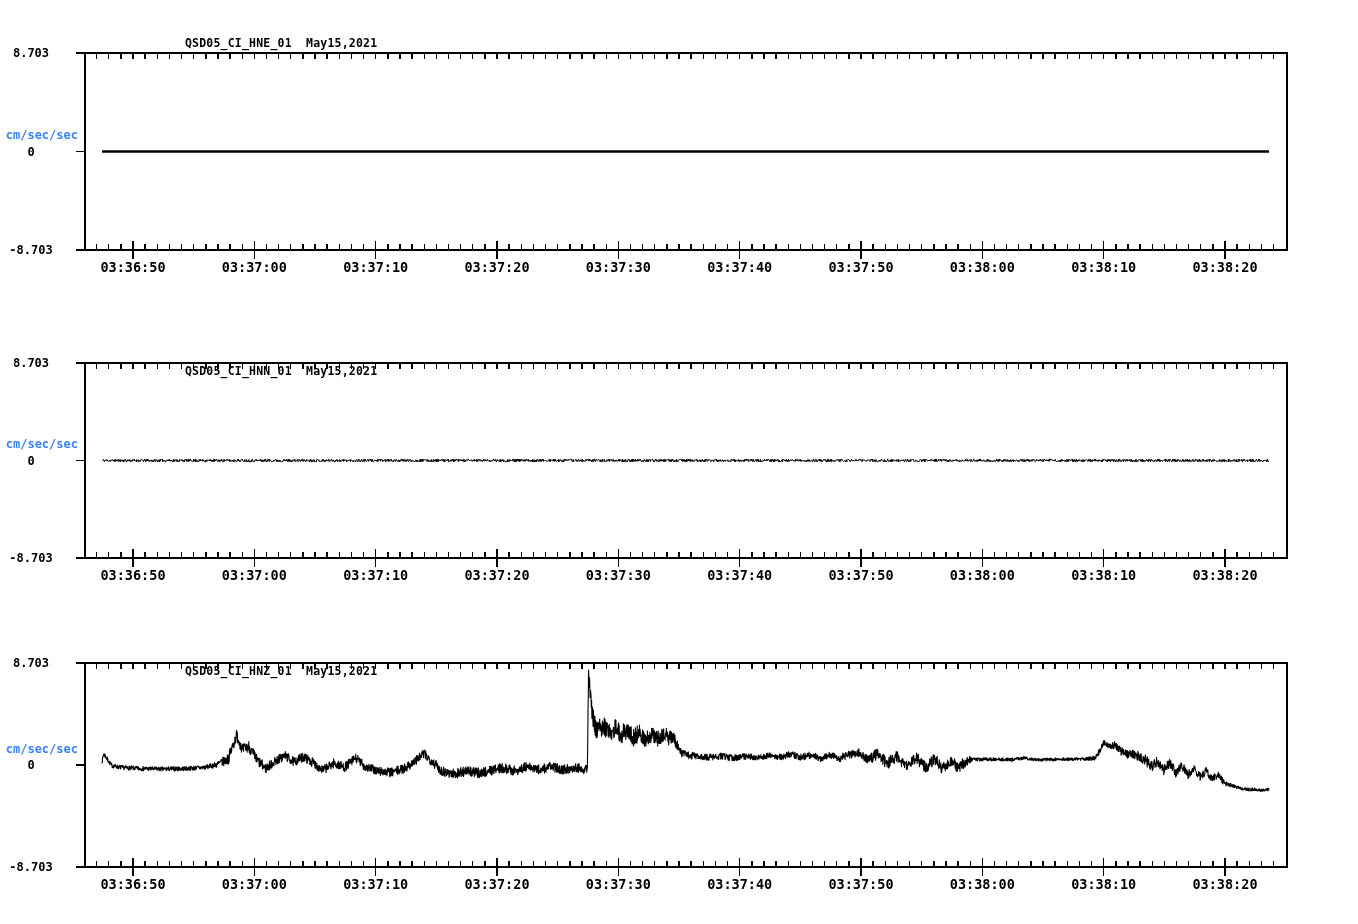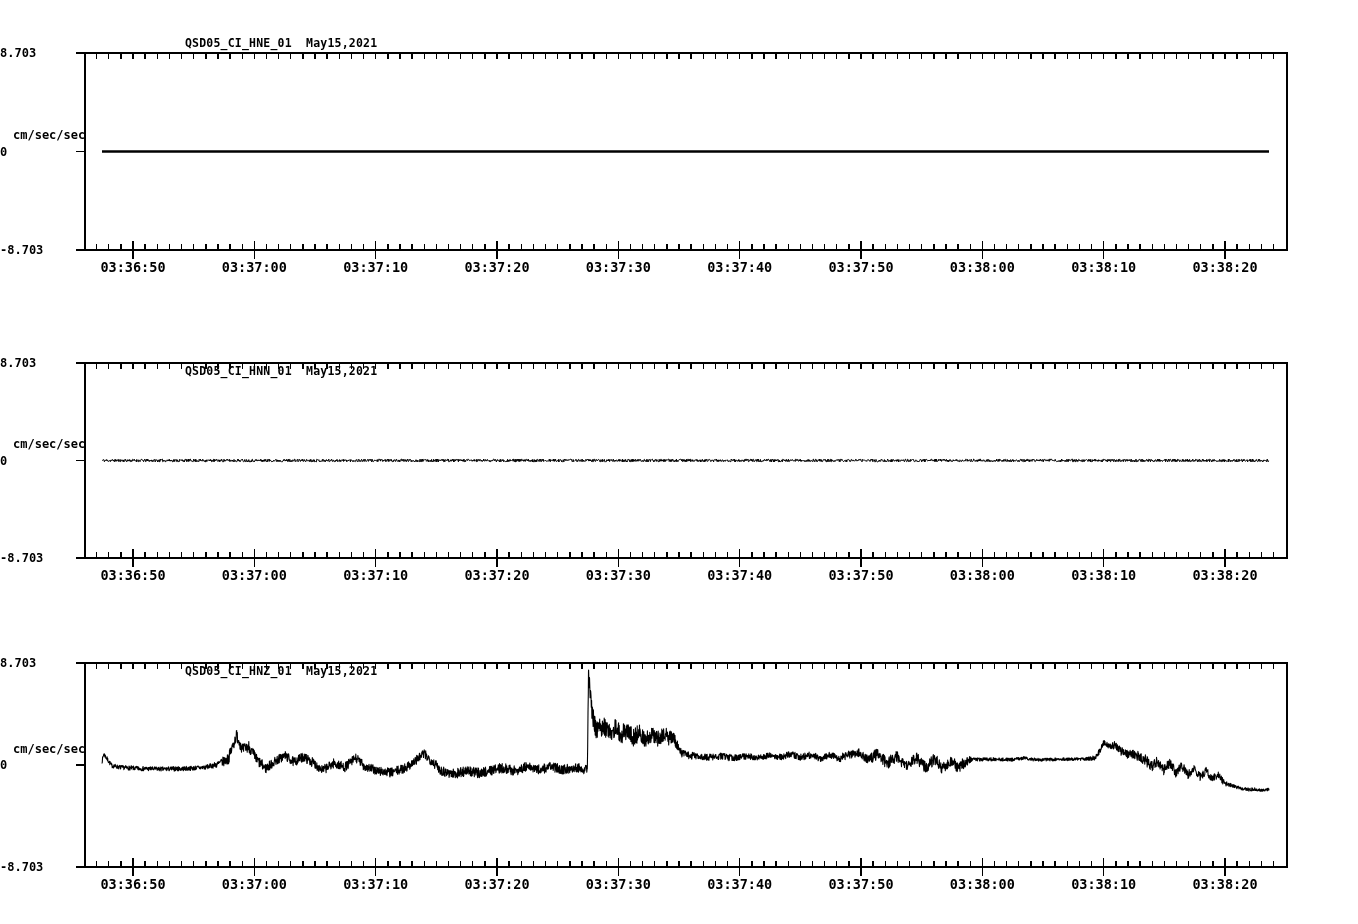--- a/index.html
+++ b/index.html
@@ -1,21 +1,21 @@
 <!DOCTYPE html>
 <html><head>
 <meta charset="utf-8">
 <style>
   html,body{margin:0;padding:0;background:#ffffff;}
   #page{position:relative;width:1358px;height:924px;background:#ffffff;overflow:hidden;
         font-family:"DejaVu Sans Mono",monospace;}
   #plot{position:absolute;left:0;top:0;}
   .t{position:absolute;left:185px;font:bold 11.5px "DejaVu Sans Mono",monospace;color:#000;white-space:pre;letter-spacing:.2px;}
-  .yt{position:absolute;left:0;width:62px;text-align:left;font:bold 12px "DejaVu Sans Mono",monospace;color:#000;}
-  .yl{position:absolute;left:13px;width:78px;font:bold 12px "DejaVu Sans Mono",monospace;color:#000000;}
+  .yt{position:absolute;left:0;width:62px;text-align:center;font:bold 12px "DejaVu Sans Mono",monospace;color:#000;}
+  .yl{position:absolute;left:0;width:78px;text-align:right;font:bold 12px "DejaVu Sans Mono",monospace;color:#3b82f6;}
   .c0t{top:36px}.c1t{top:364px}.c2t{top:664px}
   .c0a{top:46px}.c0b{top:145px}.c0c{top:243px}
   .c1a{top:356px}.c1b{top:454px}.c1c{top:551px}
   .c2a{top:656px}.c2b{top:758px}.c2c{top:860px}
   .c0l{top:128px}.c1l{top:437px}.c2l{top:742px}
   text.xlab{font:bold 13.5px "DejaVu Sans Mono",monospace;fill:#000;}
 </style>
 </head>
 <body>
 

